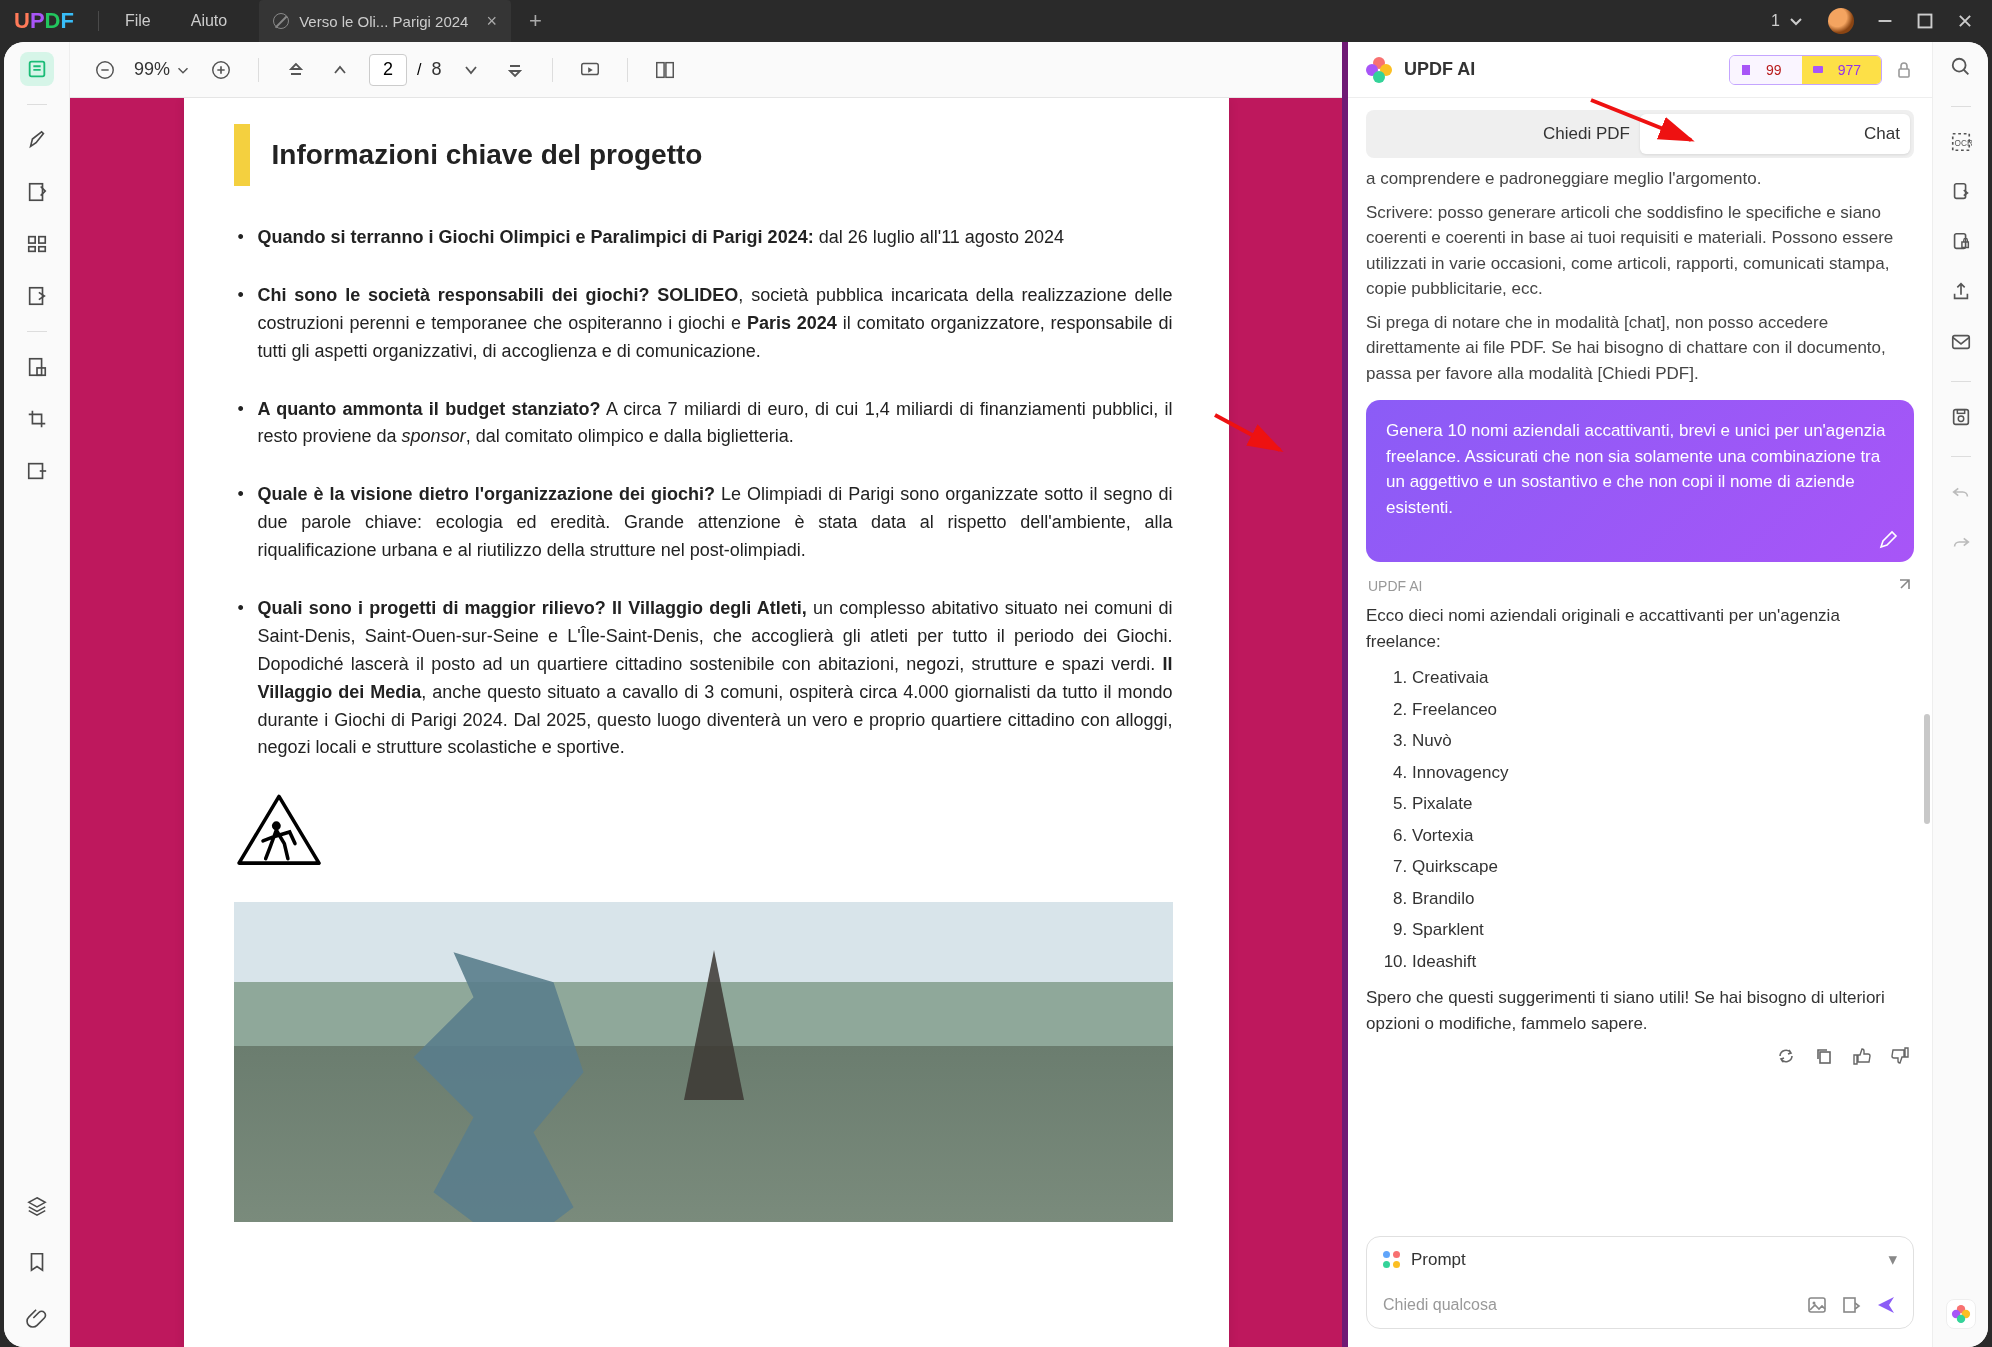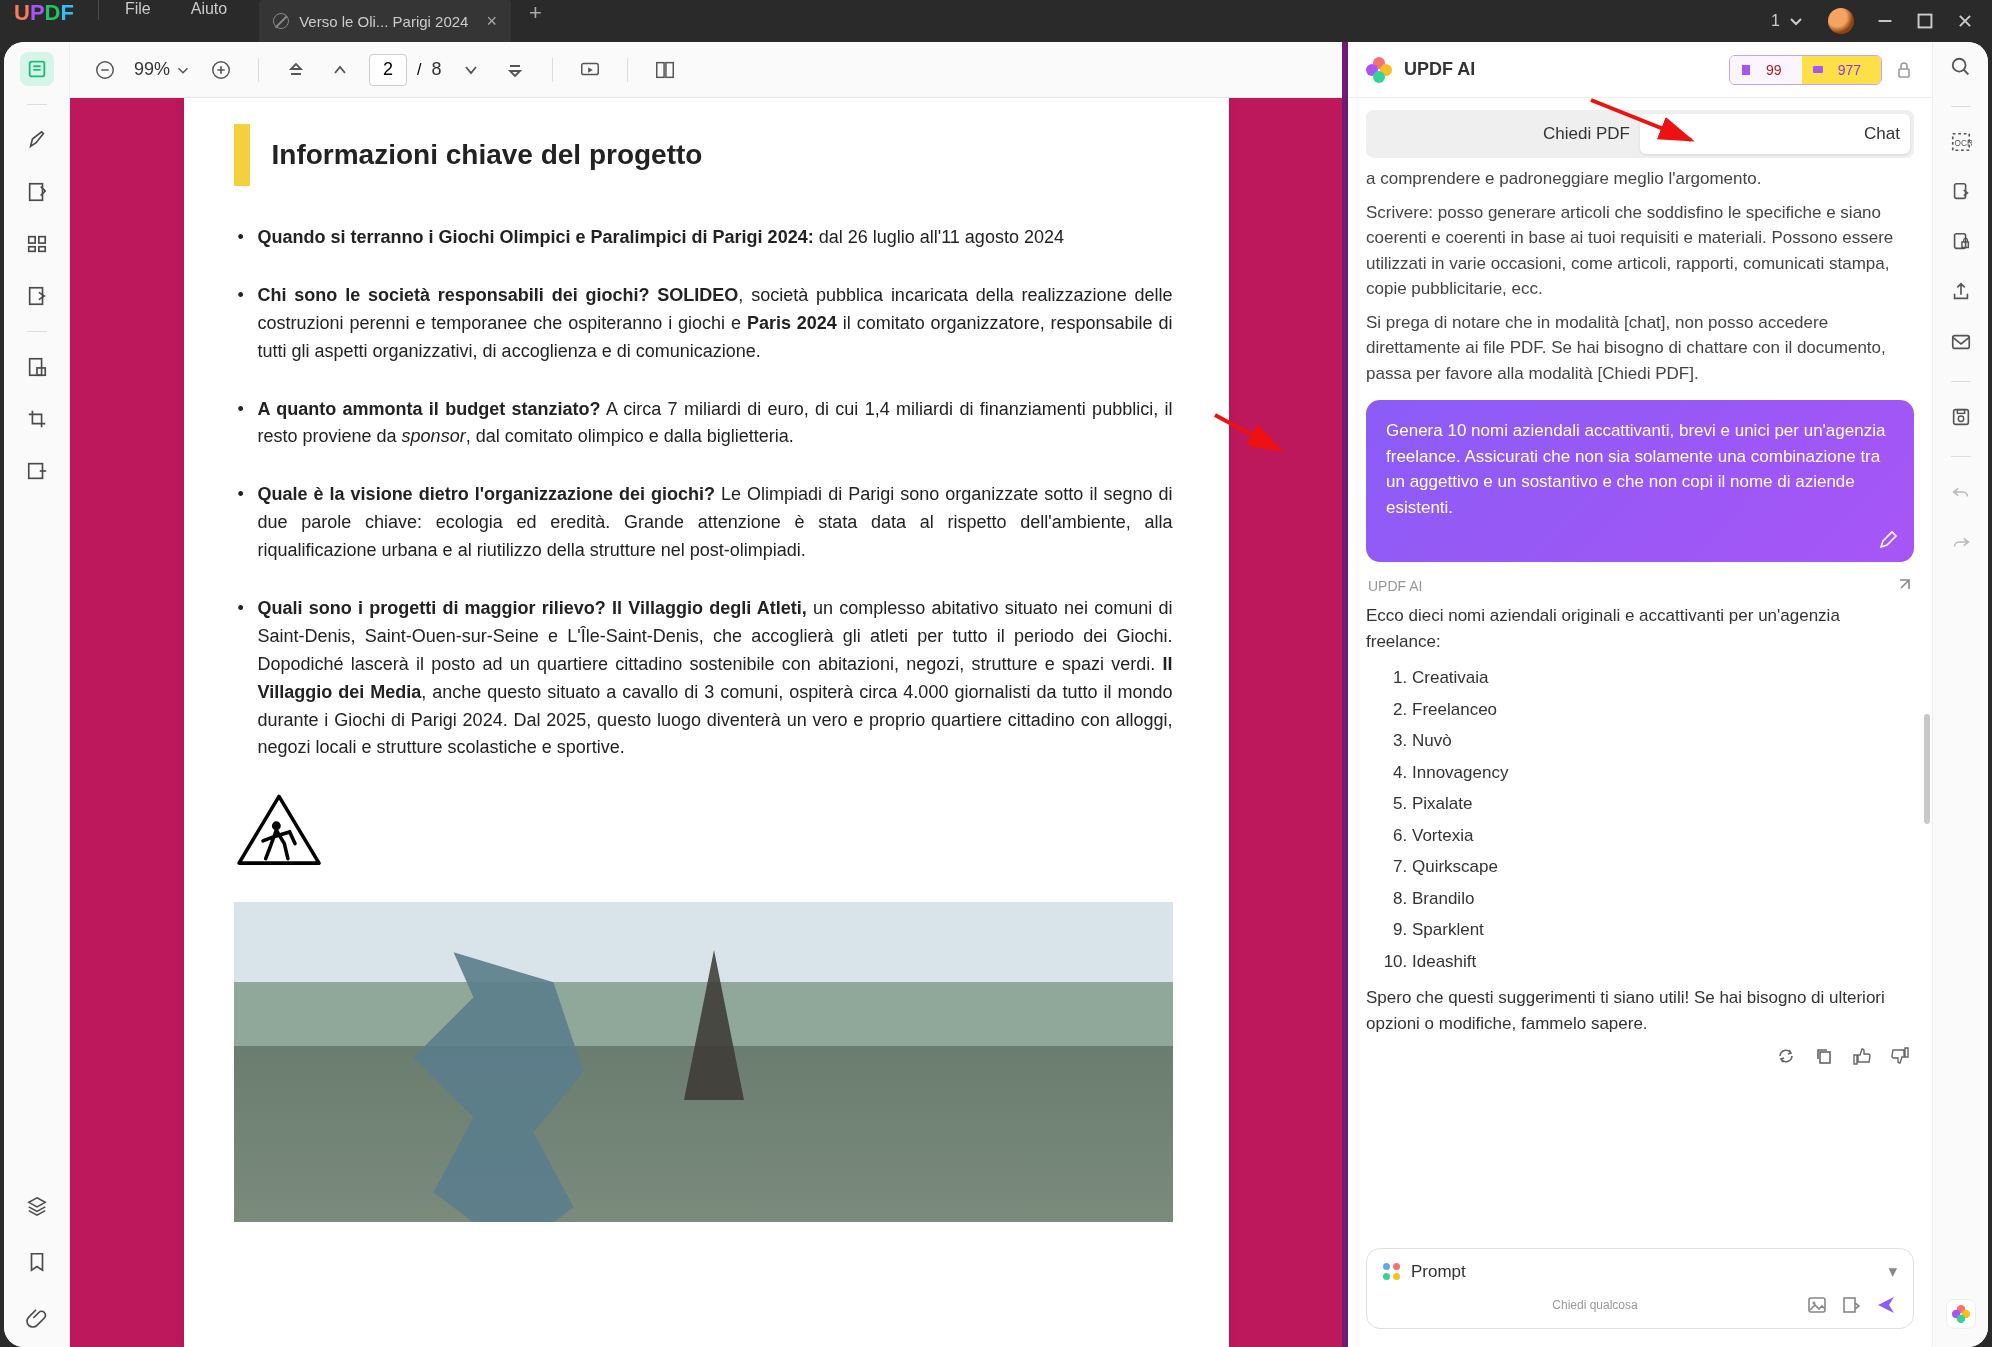--- a/index.html
+++ b/index.html
@@ -1,17 +1,17 @@
 <!DOCTYPE html>
 <html><head>
 <meta charset="utf-8">
 <style>
 * { margin:0; padding:0; box-sizing:border-box; font-family:-apple-system,Segoe UI,Helvetica,Arial,sans-serif; }
 body { background:#2a2a2a; width:1992px; height:1347px; overflow:hidden; }
-.titlebar { height:42px; background:#2a2a2a; display:flex; color:#ccc; font-size:16px; }
+.titlebar { height:42px; background:#2a2a2a; display:flex; align-items:center; color:#ccc; font-size:16px; }
 .logo { margin:0 18px 0 14px; font-weight:700; font-size:22px; }
 .logo span:nth-child(1){color:#ff7a59}.logo span:nth-child(2){color:#a855f7}.logo span:nth-child(3){color:#22c55e}.logo span:nth-child(4){color:#38bdf8}
 .tb-sep { width:1px; height:20px; background:#4a4a4a; margin:0 6px; }
 .menu { padding:0 20px; cursor:pointer; }
 .tab { display:flex; align-items:center; background:#353535; height:42px; padding:0 14px; margin-left:12px; border-radius:4px 4px 0 0; gap:10px; font-size:15px; }
 .tab-ico { width:16px; height:16px; border:1.5px solid #888; border-radius:50%; position:relative; }
 .tab-ico::after { content:""; position:absolute; width:16px; height:1.5px; background:#888; top:50%; left:-1px; transform:rotate(-45deg); }
 .close-x { color:#aaa; font-size:18px; margin-left:8px; cursor:pointer; }
 .plus { color:#aaa; font-size:22px; margin-left:18px; cursor:pointer; }
 .tb-right { margin-left:auto; display:flex; align-items:center; gap:22px; padding-right:18px; color:#ccc; }
@@ -70,21 +70,21 @@
 .ailabel { color:#999; font-size:14px; margin:6px 2px; display:flex; justify-content:space-between; align-items:center; }
 .msg-ai ol { padding-left:46px; margin:8px 0; }
 .msg-ai li { padding:3px 0; }
 .ai-acts { display:flex; gap:18px; justify-content:flex-end; padding:10px 4px 0 0; color:#666; }
 .scroll-ind { position:absolute; right:2px; top:556px; width:6px; height:110px; background:#c8c8c8; border-radius:3px; }
 .composer { margin:14px 18px 18px 18px; border:1px solid #e0e0e0; border-radius:14px; padding:12px 16px; }
 .c-head { display:flex; align-items:center; gap:10px; color:#333; font-size:17px; }
 .dots4 { display:grid; grid-template-columns:1fr 1fr; gap:2px; width:18px; height:18px; }
 .dots4 span{width:7px;height:7px;border-radius:50%}
 .c-head .chev { margin-left:auto; color:#888; }
-.c-input { margin-top:12px; font-size:12px; color:#999; display:flex; align-items:center;text-align:center; }
+.c-input { margin-top:24px; font-size:16px; color:#999; display:flex; align-items:center; }
 .c-acts { display:flex; gap:14px; margin-left:auto; color:#888; align-items:center; }
 .send { color:#8b5cf6; }
 
 .rrail { width:56px; background:#fafafa; display:flex; flex-direction:column; align-items:center; padding-top:14px; gap:24px; border-left:1px solid #eee; color:#555; position:relative; }
 .rrail-bot { position:absolute; bottom:18px; display:flex; flex-direction:column; gap:20px; align-items:center; }
 .rr-ico { width:26px; height:26px; display:flex; align-items:flex-start; justify-content:center; cursor:pointer; }
 .ai-chip { width:30px; height:30px; border-radius:8px; background:#fff; border:1px solid #eee; display:flex; align-items:center; justify-content:center; }
 
 .arrow { position:absolute; pointer-events:none; z-index:50; }
 .arrow svg { overflow:visible; }

